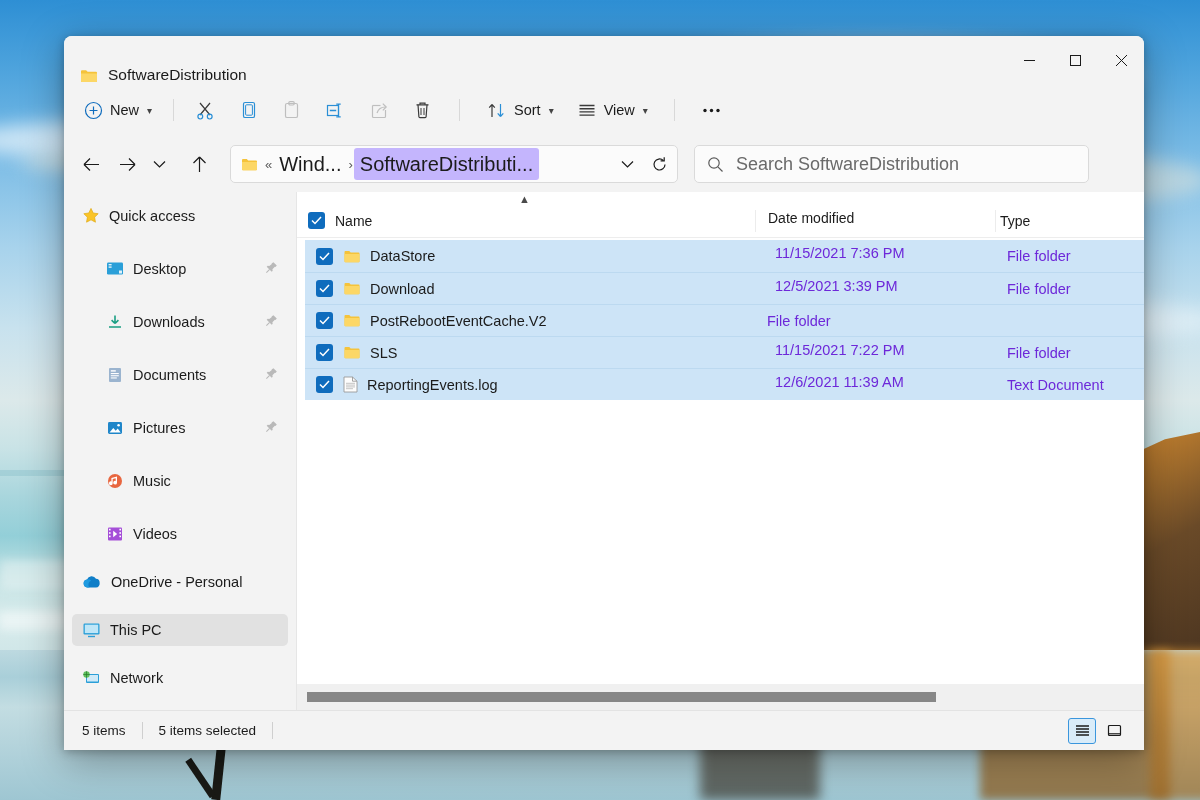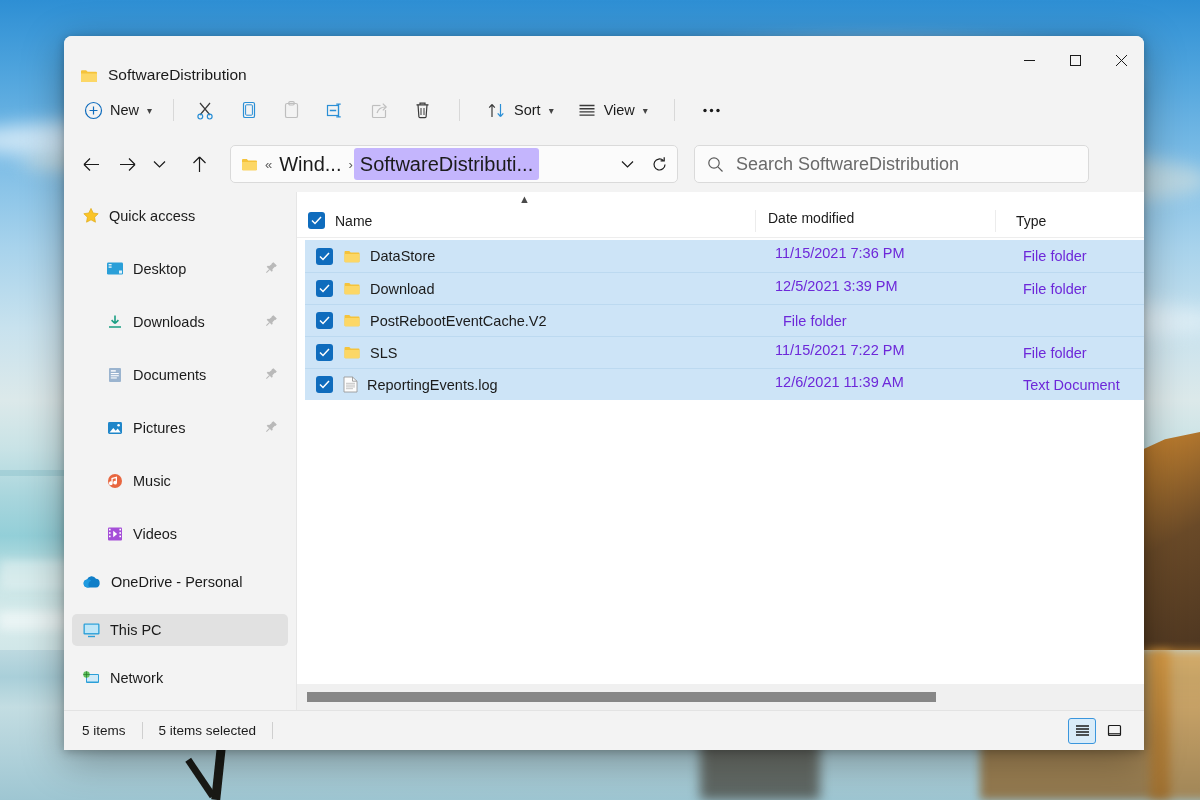--- a/index.html
+++ b/index.html
@@ -182,21 +182,21 @@
     color: #4a4a4a; font-size: 11px; line-height: 1;
   }
   #colheader {
     height: 34px; display: flex; align-items: center;
     font-size: 14px; color: #1b1b1b; background: #ffffff;
     border-bottom: 1px solid #ededed;
   }
   .cell-check { flex: 0 0 38px; display: flex; align-items: center; justify-content: center; }
   .col-name { flex: 0 0 420px; display:flex; align-items:center; }
   .col-date { flex: 0 0 240px; border-left: 1px solid #ececec; padding-left: 12px; height: 22px; display: flex; }
-  .col-type { flex: 0 0 160px; border-left: 1px solid #ececec; padding-left: 20px; height: 22px; display: flex; align-items: center; }
+  .col-type { flex: 0 0 160px; border-left: 1px solid #ececec; padding-left: 4px; height: 22px; display: flex; align-items: center; }
 
   
   #filelist { flex: 1 1 auto; overflow: hidden; background: #fff; padding-top: 2px; }
   .frow {
     height: 32px; display: flex; align-items: center;
     font-size: 14.5px; color: #1b1b1b;
     background: #cde4f7;
     border-top: 1px solid #bcd9f0;
     margin-left: 8px;
   }

